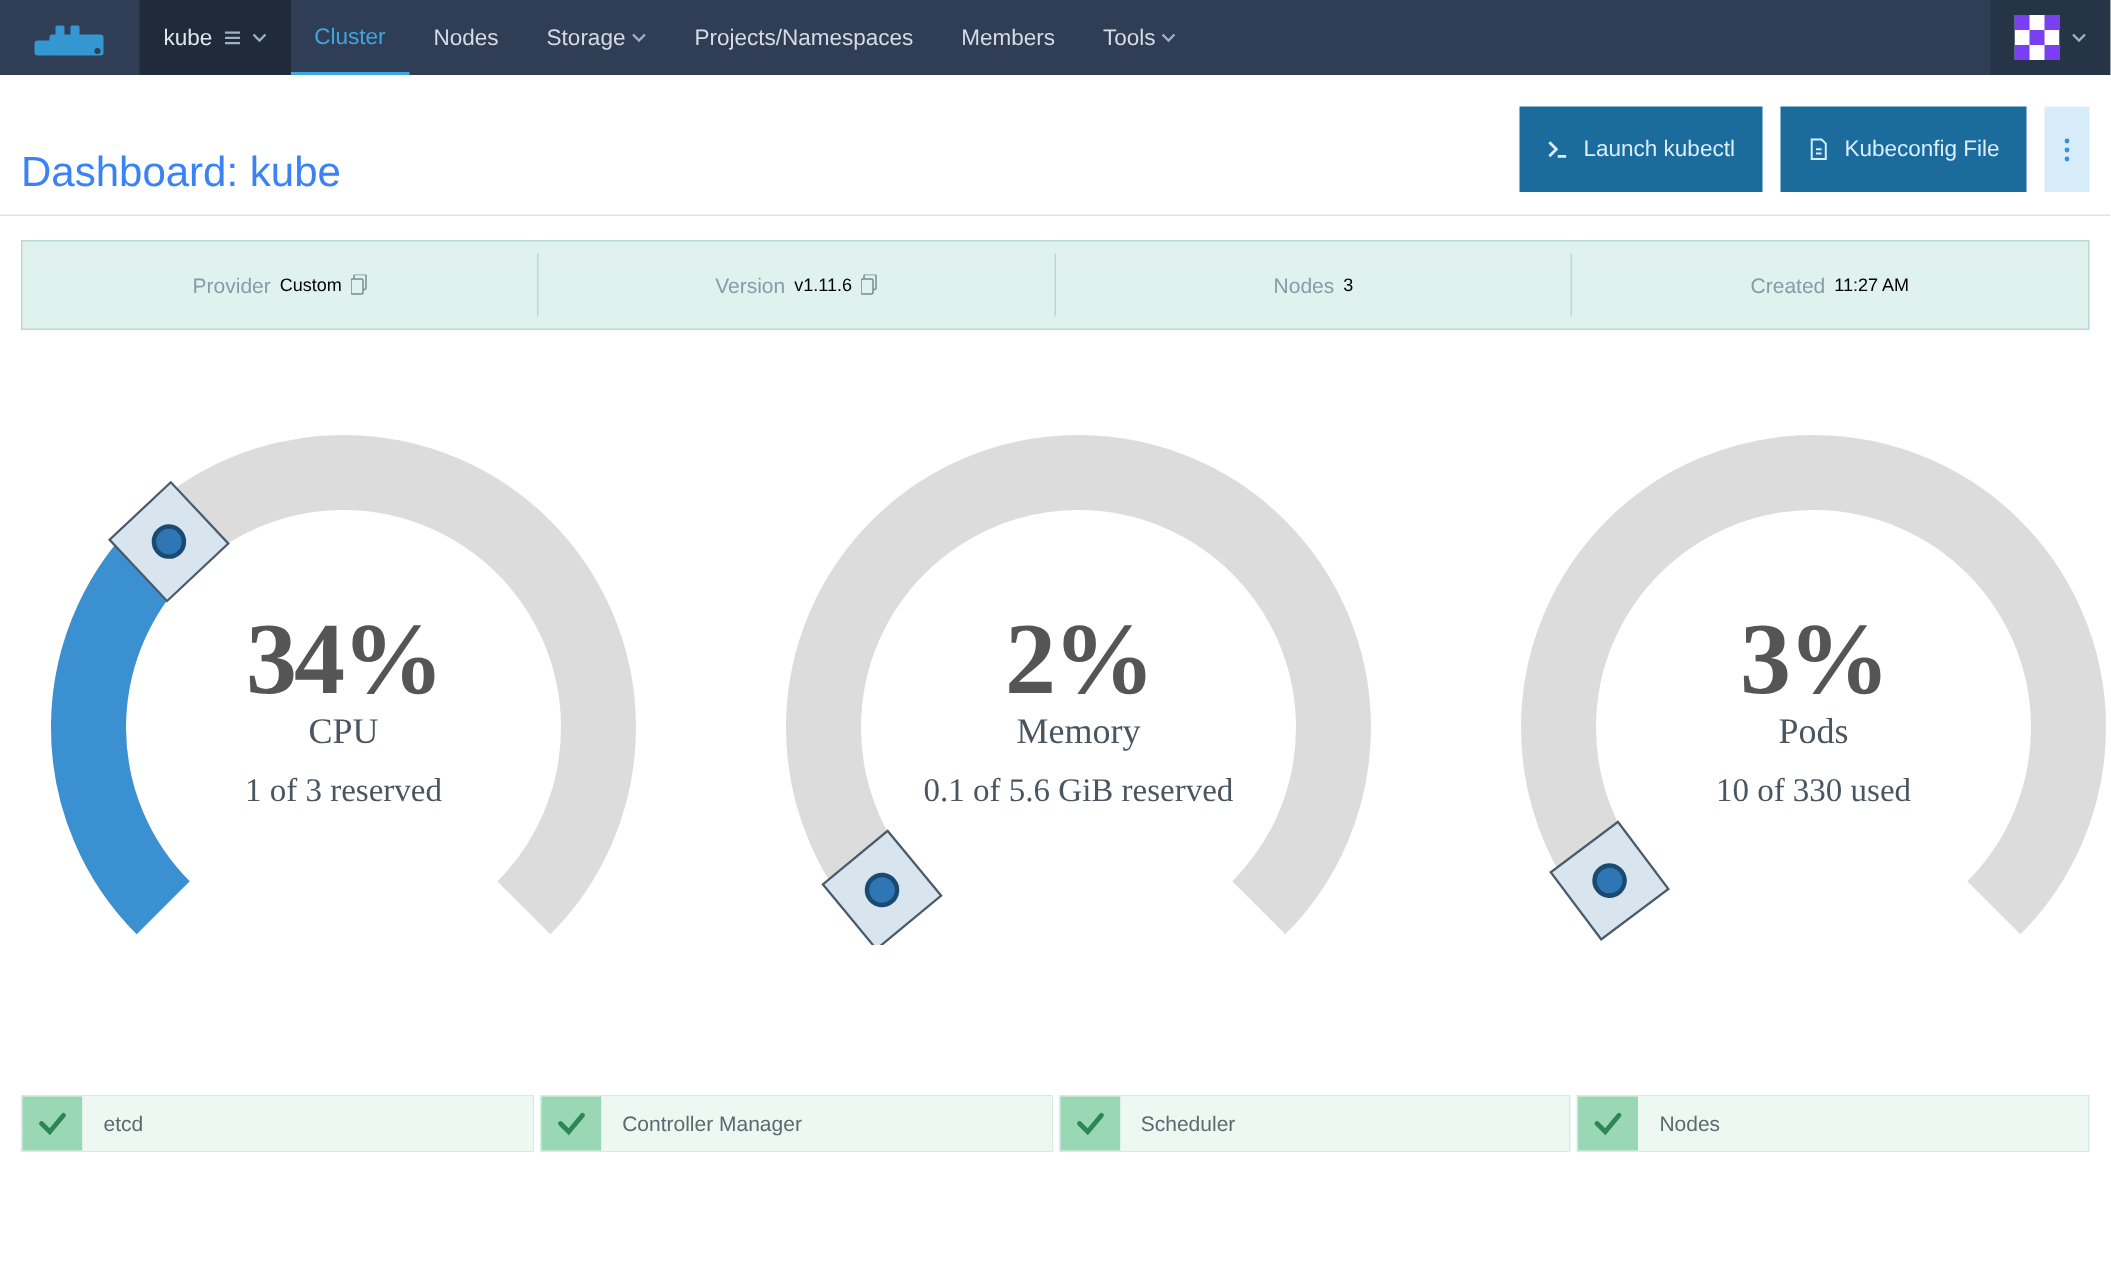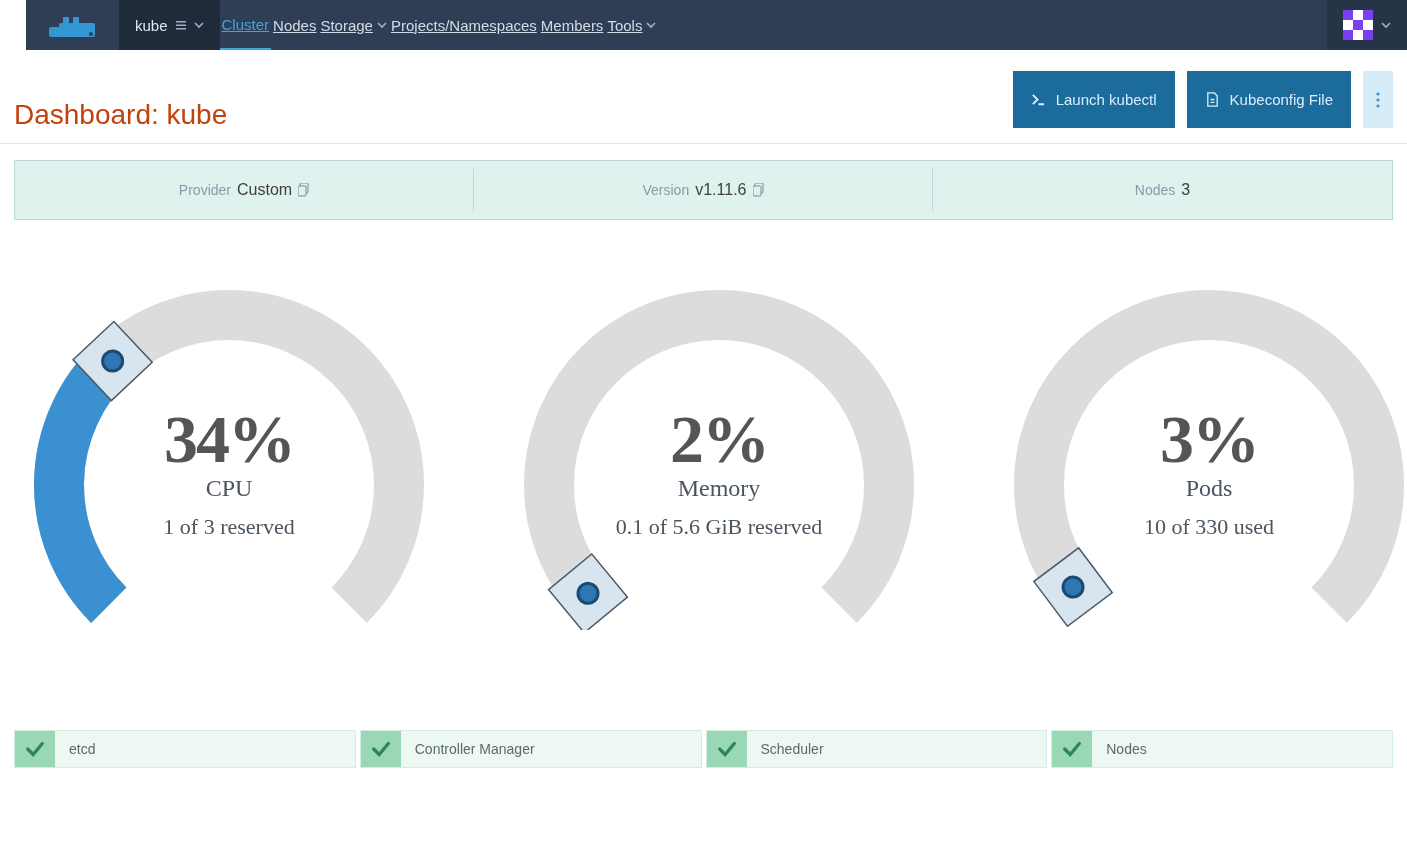--- a/index.html
+++ b/index.html
@@ -1,43 +1,43 @@
 <!DOCTYPE html>
 <html><head>
 <meta charset="utf-8">
 <style>
 * { margin: 0; padding: 0; box-sizing: border-box; }
 body { font-family: -apple-system, "Helvetica Neue", Arial, sans-serif; background: #fff; color: #444; width: 1407px; }
 
 
-.topnav { display: flex; align-items: stretch; background: #2f3e55; height: 50px; color: #c9d2df; margin-left: 26px; }
+.topnav { display: flex; align-items: stretch; background: #2f3e55; height: 50px; color: #c9d2df; }
 .logo { width: 93px; display: flex; align-items: center; justify-content: center; }
 .logo svg { width: 60px; height: 32px; }
 .cluster-selector { background: #1f2a3a; display: flex; align-items: center; padding: 0 16px; gap: 8px; color: #e1e6ee; font-size: 15px; cursor: pointer; }
 .nav-items { display: flex; align-items: stretch; }
-.nav-item { display: flex; align-items: center; padding: 0 2px; font-size: 15px; color: #d5dbe6; cursor: pointer; gap: 4px; text-decoration: underline; }
+.nav-item { display: flex; align-items: center; padding: 0 16px; font-size: 15px; color: #d5dbe6; cursor: pointer; gap: 4px; }
 .nav-item.active { color: #3fa6e2; border-bottom: 2px solid #3fa6e2; }
 .spacer { flex: 1; }
 .user-box { background: #263448; display: flex; align-items: center; padding: 0 16px; gap: 8px; cursor: pointer; }
 .avatar-square { width: 30px; height: 30px; }
 
 
 .page-header { display: flex; align-items: center; padding: 18px 14px 12px; border-bottom: 1px solid #e3e3e3; }
-.page-title { font-size: 28px; font-weight: 300; color: #c2410c; margin-top: 31px; }
+.page-title { font-size: 28px; font-weight: 300; color: #3b82f6; margin-top: 31px; }
 .header-actions { margin-left: auto; display: flex; gap: 12px; }
 .btn { background: #1b6b9c; color: #d9eefc; font-size: 15px; padding: 20px 18px; display: flex; align-items: center; gap: 10px; cursor: pointer; border: none; }
 .btn .icon { width: 15px; height: 15px; }
 .btn-menu { background: #d7ecf9; width: 30px; display: flex; align-items: center; justify-content: center; cursor: pointer; }
 
 
 .info-bar { margin: 16px 14px 0; background: #e0f2ee; border: 1px solid #b9d9d2; display: flex; height: 60px; }
 .info-cell { flex: 1; display: flex; align-items: center; justify-content: center; gap: 6px; position: relative; }
 .info-cell:not(:last-child)::after { content: ""; position: absolute; right: 0; top: 8px; bottom: 8px; width: 1px; background: #b9d9d2; }
 .info-label { color: #8a9aa6; font-size: 14px; }
-.info-value { color: #404040; font-size: 16px; text-align: center; }
+.info-value { color: #000000; font-size: 12px; text-align: center; }
 .copy-icon { width: 12px; height: 14px; color: #7a8a96; }
 
 
 .gauges { display: flex; gap: 60px; padding: 50px 14px 0; justify-content: space-between; }
 .gauge-wrap { flex: 1; display: flex; flex-direction: column; align-items: center; }
 .gauge { position: relative; width: 430px; height: 340px; font-family: Liberation Serif, serif; }
 .gauge-pct { position: absolute; top: 130px; left: 0; right: 0; text-align: center; font-size: 68px; font-weight: 600; color: #555; letter-spacing: -2px; }
 .gauge-title { position: absolute; top: 205px; left: 0; right: 0; text-align: center; font-size: 24px; color: #4a5560; }
 .gauge-sub { position: absolute; top: 244px; left: 0; right: 0; text-align: center; font-size: 22px; color: #4a5560; }
 
@@ -156,20 +156,24 @@
     <span class="info-label">Version</span>
     <span class="info-value">v1.11.6</span>
     <svg class="copy-icon" viewBox="0 0 12 14">
         <rect x="2" y="0" width="8" height="10" rx="1" fill="none" stroke="currentColor"></rect>
         <rect x="0" y="3" width="8" height="10" rx="1" fill="#e0f2ee" stroke="currentColor"></rect>
       </svg>
   </div>
   <div class="info-cell">
     <span class="info-label">Nodes</span>
     <span class="info-value">3</span>
+  </div>
+  <div class="info-cell">
+    <span class="info-label">Created</span>
+    <span class="info-value">11:27 AM</span>
   </div>
 </div>
 
 <div class="gauges" id="gauges">
     <div class="gauge-wrap">
       <div class="gauge">
     <svg width="430" height="360" viewBox="0 0 430 360">
     <path d="M 94.79184719828693 335.2081528017131 A 170 170 0 1 1 335.20815280171325 335.2081528017129" stroke="#dcdcdc" stroke-width="50" fill="none"></path>
     <path d="M 94.79184719828693 335.2081528017131 A 170 170 0 0 1 98.62699199212288 91.07533333836007" stroke="#3a90d1" stroke-width="50" fill="none"></path>
     <g transform="translate(98.62699199212288,91.07533333836007) rotate(316.8)">

